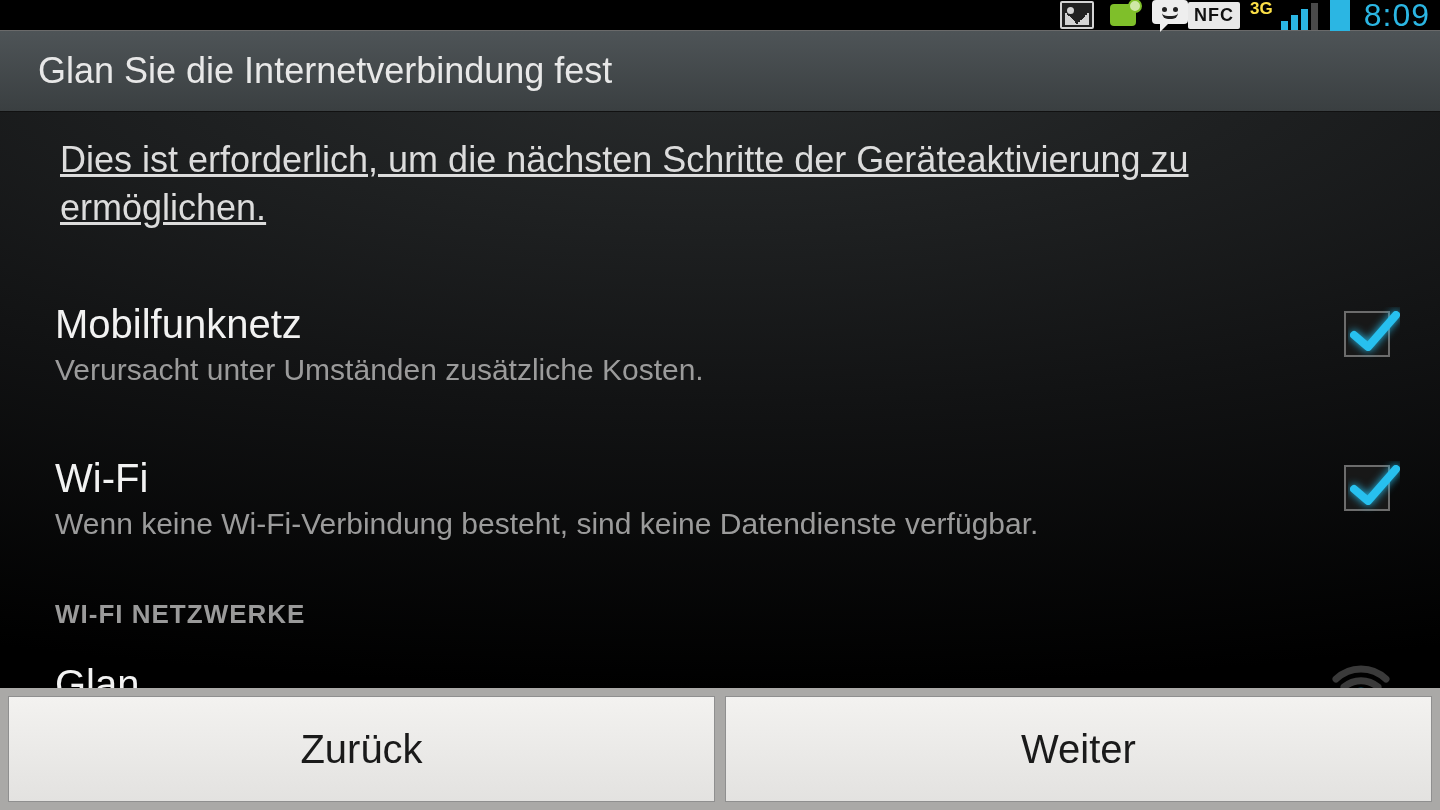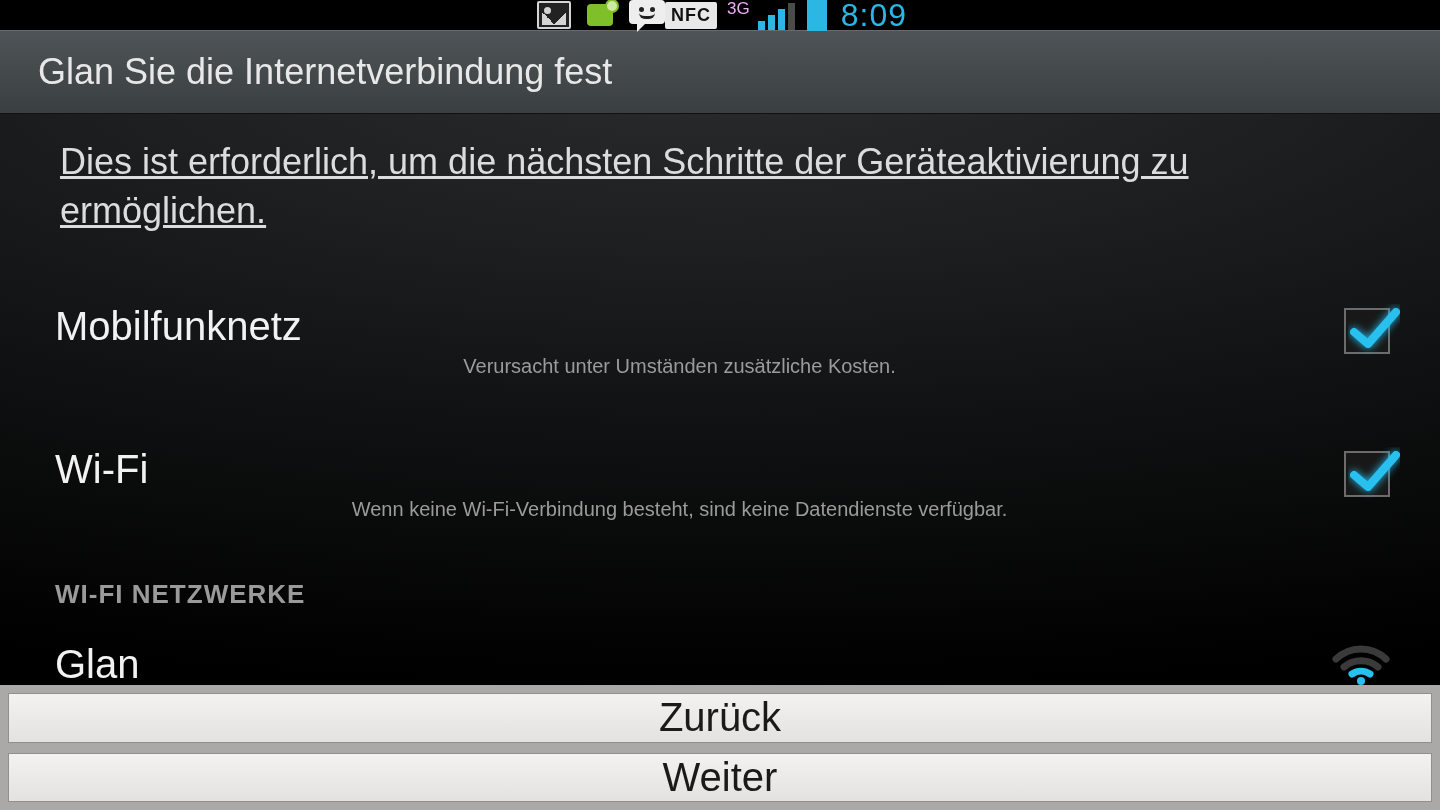--- a/index.html
+++ b/index.html
@@ -9,21 +9,21 @@
     display: flex;
     flex-direction: column;
   }
 
   
   .status-bar {
     height: 30px;
     background: #000;
     display: flex;
     align-items: center;
-    justify-content: center;
+    justify-content: flex-end;
     padding: 0 10px 0 14px;
   }
   .status-left, .status-right { display: flex; align-items: center; gap: 12px; }
   .status-right { gap: 6px; }
 
   .notif-icon { width: 34px; height: 28px; display: flex; align-items: center; justify-content: center; }
 
   
   .gallery-frame {
     width: 34px; height: 28px; border: 2px solid #d4d4d4; border-radius: 2px; position: relative; background:#222;
@@ -48,21 +48,21 @@
   .msg-ic .bubble{ position:absolute; inset:0 0 6px 0; background:#eee; border-radius:4px;}
   .msg-ic .tail{ position:absolute; bottom:-2px; left:8px; width:0;height:0;border-top:10px solid #eee;border-right:10px solid transparent;}
   .msg-ic .eye{ position:absolute; top:7px; width:5px;height:5px;background:#222;border-radius:50%;}
   .msg-ic .eye.l{left:10px;} .msg-ic .eye.r{right:10px;}
   .msg-ic .smile{ position:absolute; left:10px; right:10px; bottom:11px; height:6px; border-bottom:3px solid #222; border-radius:0 0 10px 10px;}
 
   
   .nfc-badge{
     background:#e8e8e8; color:#111; font-weight:700; font-size:18px; padding:3px 6px; border-radius:2px; letter-spacing:1px;
   }
-  .three-g{ color:#f0abfc; font-size:17px; font-weight:400; margin-left:4px; align-self:flex-start; margin-top:2px;}
+  .three-g{ color:#fde047; font-size:17px; font-weight:700; margin-left:4px; align-self:flex-start; margin-top:2px;}
 
   
   .signal{ display:flex; align-items:flex-end; gap:3px; height:30px; margin-left:2px;}
   .signal span{ width:7px; background:#4a4a4a; }
   .signal span:nth-child(1){height:9px;}
   .signal span:nth-child(2){height:15px;}
   .signal span:nth-child(3){height:21px;}
   .signal span:nth-child(4){height:27px;}
   .signal span.on{ background:#2bb6e3; }
 
@@ -99,21 +99,21 @@
     text-decoration:underline;
   }
   .div{ height:1px; background:#2e2e2e; margin:0 38px;}
 
   .row{
     display:flex; align-items:center; justify-content:space-between;
     padding: 24px 50px 24px 55px;
   }
   .row .texts{ flex:1 1 auto; padding-right:40px;}
   .row-title{ color:#f2f2f2; font-size:40px; margin-bottom:6px;margin-top:21px;}
-  .row-sub{ color:#9b9b9b; font-size:20px;text-align:center;}
+  .row-sub{ color:#9b9b9b; font-size:30px;}
 
   .checkbox{
     width:46px; height:46px; border:2px solid #6c6c6c; background:#181818; position:relative; flex:0 0 auto;
   }
   .checkbox svg{ position:absolute; top:-6px; left:2px; width:52px; height:52px; }
   .checkbox svg path{ stroke:#27c0ef; stroke-width:8; fill:none; stroke-linecap:round; stroke-linejoin:round; filter:drop-shadow(0 0 4px #27c0ef);}
 
   .section-header{
     color:#9a9a9a; font-size:26px; font-weight:700; letter-spacing:1px;
     padding: 34px 55px 20px 55px;
@@ -126,21 +126,21 @@
   .wifi-name{ color:#f2f2f2; font-size:40px;}
   .wifi-icon svg{ width:58px; height:44px; display:block;}
   .wifi-icon svg .arc{ fill:none; stroke:#3a3a3a; stroke-width:7; stroke-linecap:round;}
   .wifi-icon svg .arc.on{ stroke:#27c0ef;}
   .wifi-icon svg .dot{ fill:#27c0ef;}
 
   
   .button-bar{
     height:126px;
     background:#aaa9a7;
-    display:flex; gap:10px; padding:8px;flex-direction:column;
+    display:flex; gap:10px; padding:8px;
   }
   .btn{
     flex:1 1 50%;
     background: linear-gradient(#f3f2f0,#e3e2e0);
     border:1px solid #8f8f8f;
     display:flex; align-items:center; justify-content:center;
     font-size:40px; color:#1a1a1a;
     cursor:pointer;
   }
 </style>

